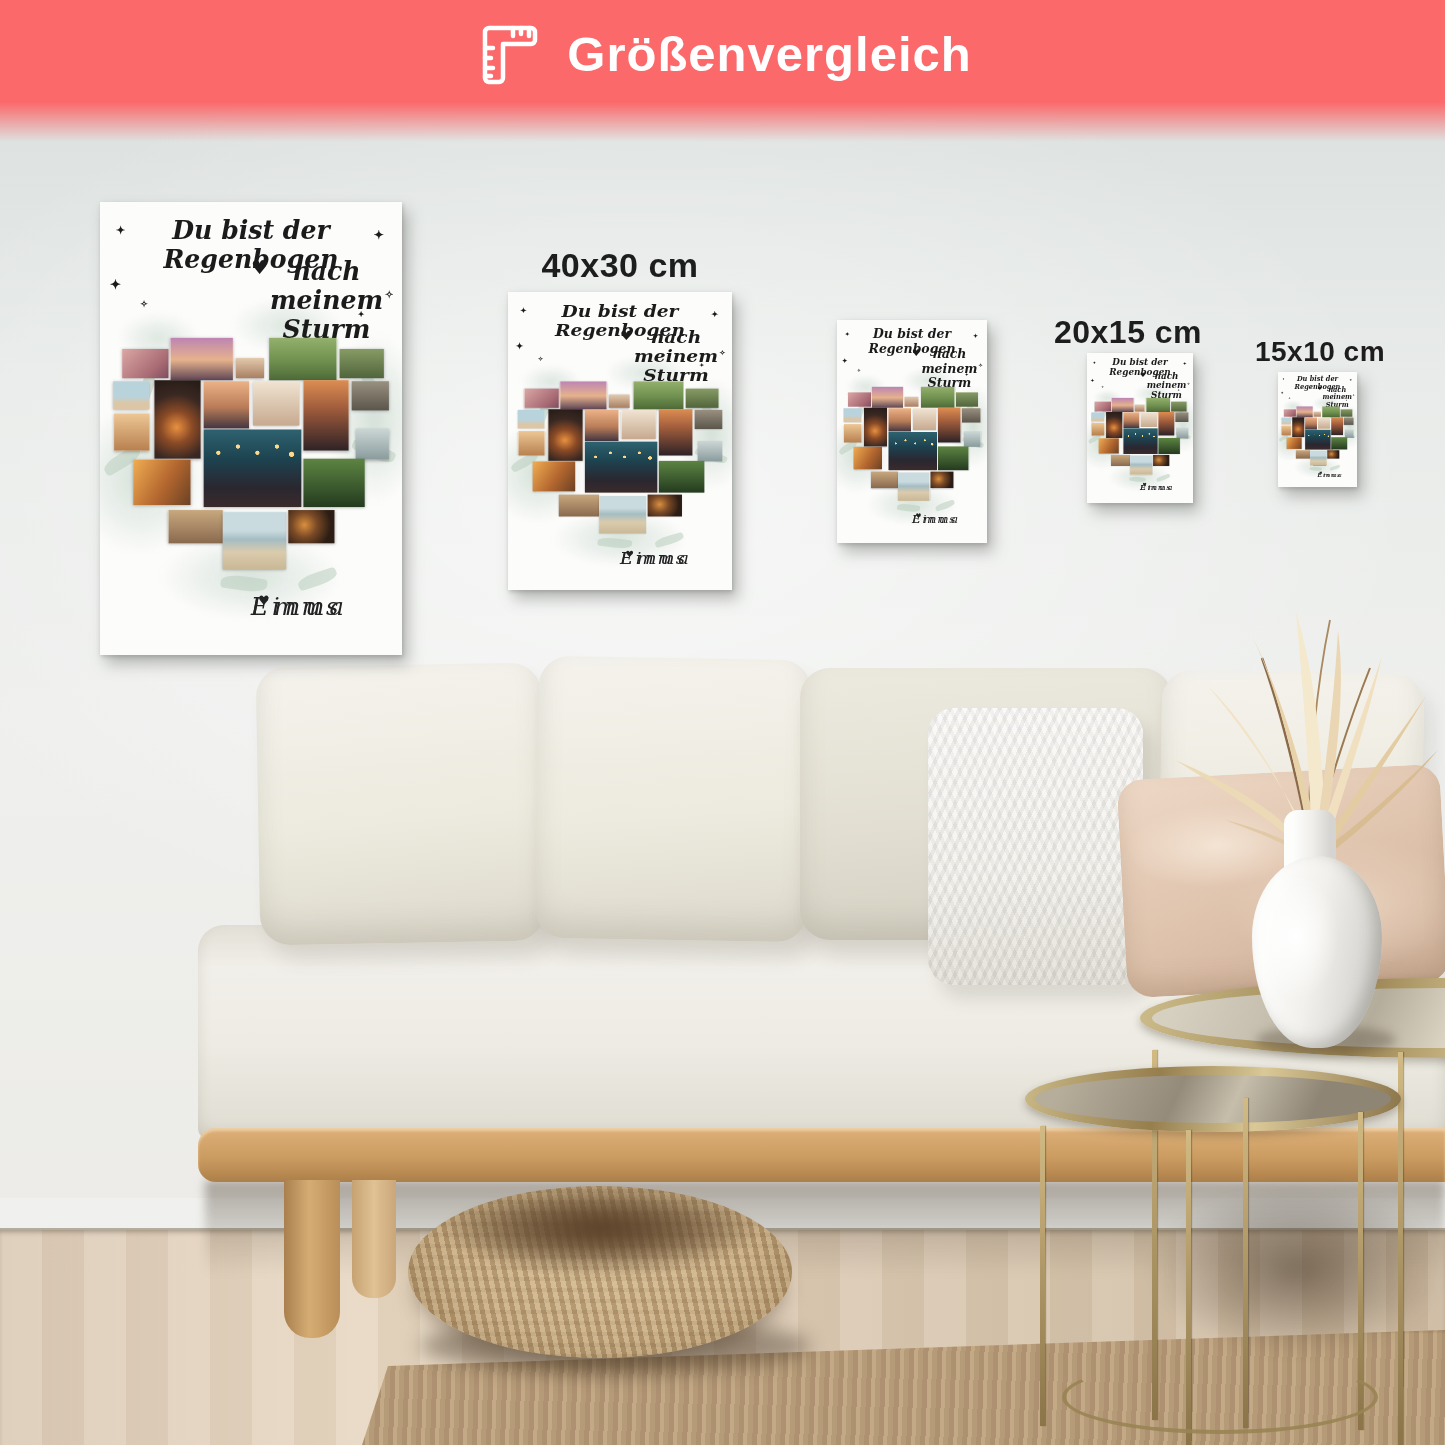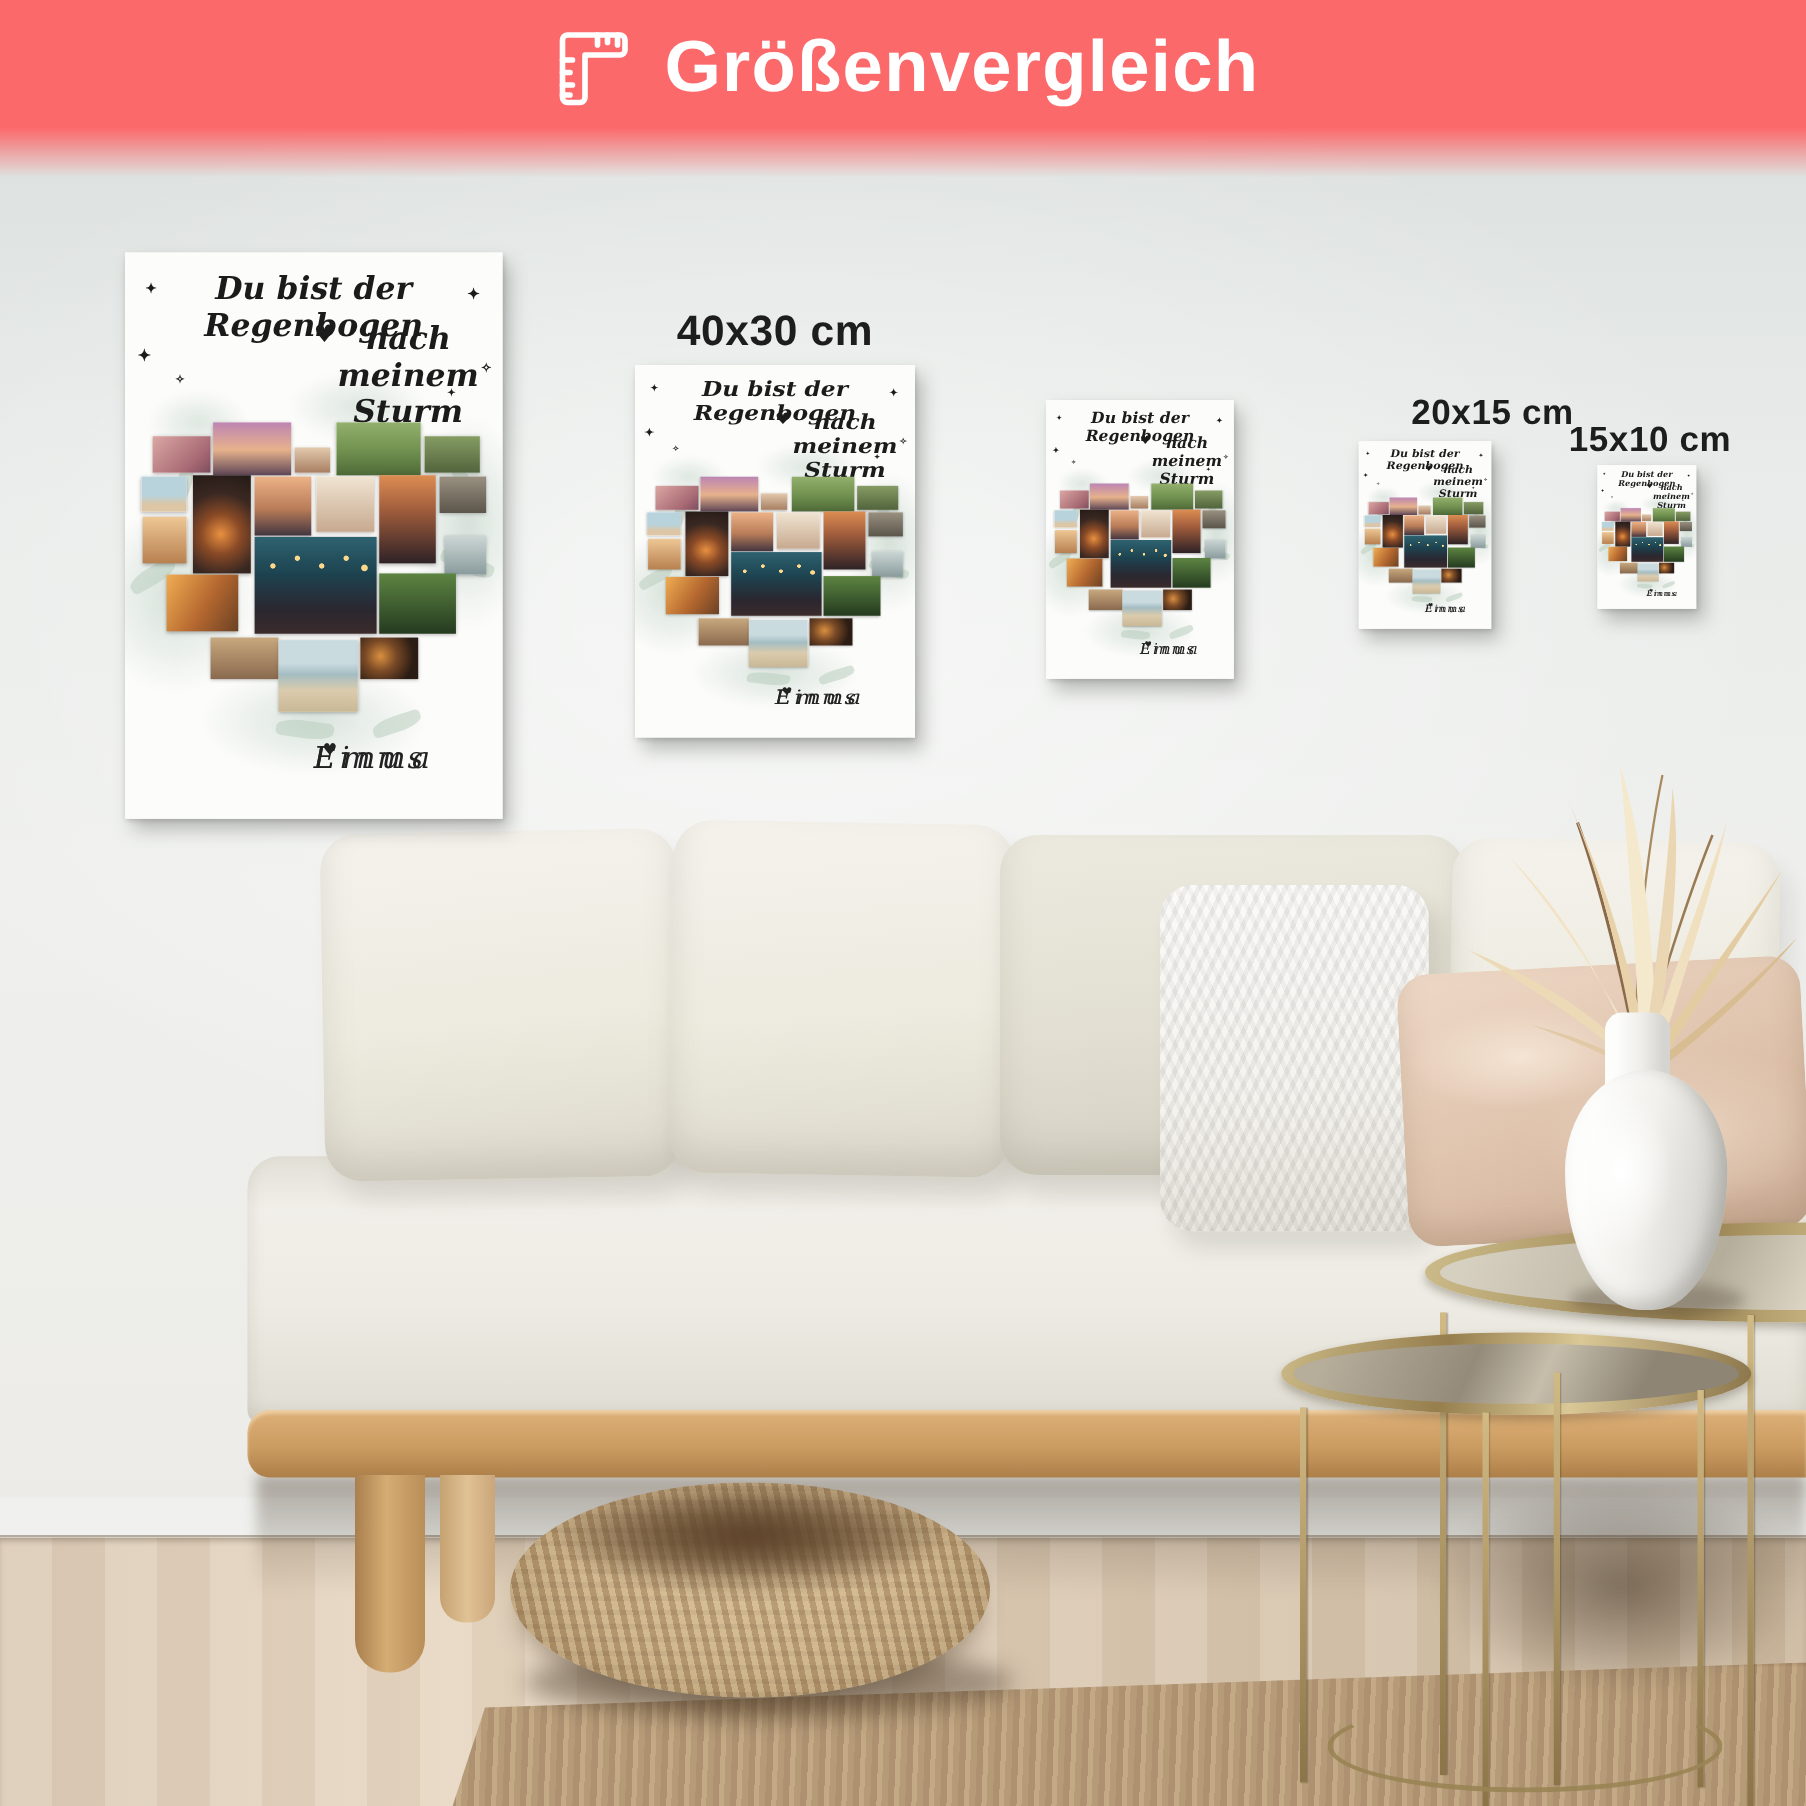--- a/index.html
+++ b/index.html
@@ -89,21 +89,21 @@
   .vase-body{left:1252px;top:856px;width:130px;height:192px;border-radius:50% 50% 46% 46% / 42% 42% 58% 58%;
     background:radial-gradient(60px 90px at 34% 42%,#ffffff,rgba(255,255,255,0) 70%),
       linear-gradient(100deg,#fdfdfc 18%,#f1f0ec 48%,#d9d8d4 78%,#c6c5c1 100%);
     box-shadow:inset -8px -6px 14px rgba(120,118,110,.35);}
 
   
   .size-label{color:#1d1d1d;font-weight:700;text-align:center;letter-spacing:.5px;}
   .lab1{left:130px;top:158px;width:240px;font-size:37px;}
   .lab2{left:500px;top:246px;width:240px;font-size:34px;}
   .lab3{left:773px;top:283px;width:240px;font-size:32px;}
-  .lab4{left:1074px;top:314px;width:240px;font-size:28px;}
+  .lab4{left:1008px;top:314px;width:240px;font-size:32px;}
   .lab5{left:1200px;top:336px;width:240px;font-size:28px;}
   .poster{box-shadow:6px 9px 14px rgba(100,102,98,.42),1px 2px 4px rgba(100,102,98,.3);background:#fcfcfb;}
   .p1{left:100px;top:202px;width:302px;height:453px;}
   .p2{left:508px;top:292px;width:224px;height:298px;}
   .p3{left:837px;top:320px;width:150px;height:223px;}
   .p4{left:1087px;top:353px;width:106px;height:150px;}
   .p5{left:1278px;top:372px;width:79px;height:115px;}
   .pscale{left:0;top:0;width:300px;height:450px;transform-origin:0 0;}
   .p1 .pscale{transform:scale(1.0067,1.0067);}
   .p2 .pscale{transform:scale(.7467,.6622);}
@@ -166,21 +166,21 @@
   .cs{left:187px;top:306px;width:46px;height:33px;background:radial-gradient(circle at 35% 45%,#d98f3f 0%,#7a4a26 35%,#2c1d14 75%);}
   .p-names{left:0;top:388px;width:300px;text-align:center;color:#222;
     font-family:"DejaVu Serif",serif;font-style:italic;font-size:24px;letter-spacing:5px;}
   .n-heart{font-style:normal;font-size:13px;letter-spacing:0;padding:0 7px;}
 
   
   .banner{left:0;top:0;width:1445px;height:142px;
     background:linear-gradient(180deg,#fc696b 0%,#fc696b 72%,rgba(252,105,107,0) 100%);
     display:flex;align-items:flex-start;justify-content:center;gap:22px;padding-top:18px;}
   .banner-icon{position:static;width:72px;height:72px;flex:0 0 auto;}
-  .banner-title{position:static;color:#ffffff;font-size:58px;font-weight:700;letter-spacing:1px;line-height:72px;}
+  .banner-title{position:static;color:#ffffff;font-size:49px;font-weight:700;letter-spacing:1px;line-height:72px;}
 </style>
 </head>
 <body>
 
 <div class="stage">
   <div class="wall"></div>
   <div class="wall-light"></div>
   <div class="baseboard"></div>
   <div class="floor"></div>
   <div class="rug"></div>

